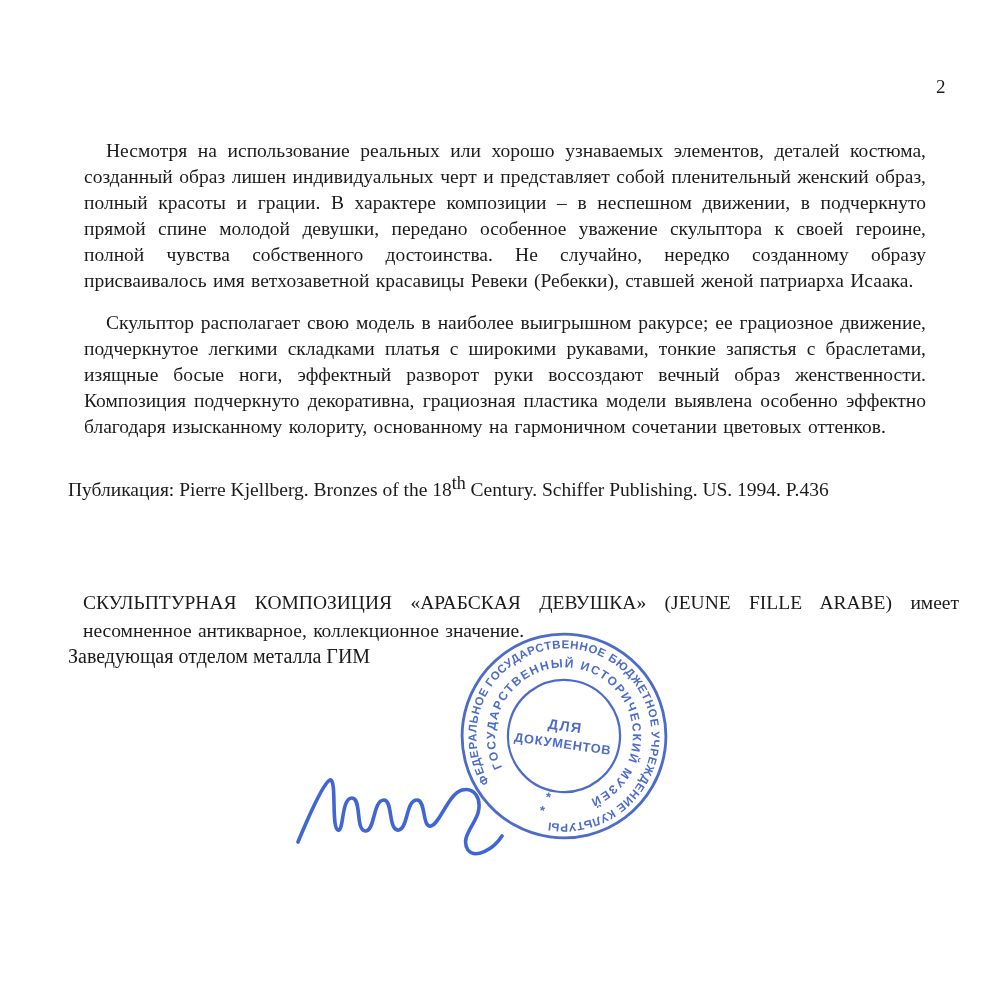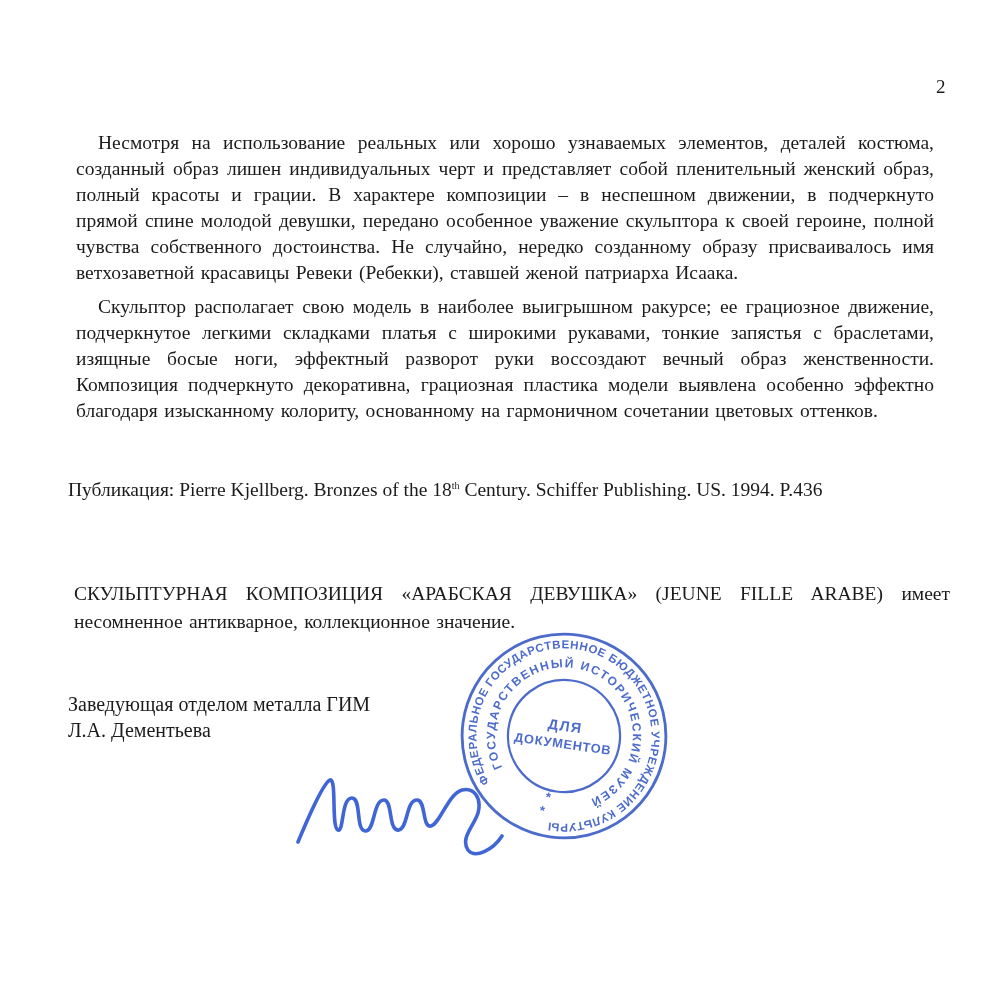--- a/index.html
+++ b/index.html
@@ -15,33 +15,33 @@
   .page-number{
     position:absolute;top:76px;left:936px;
     font-size:19px;
   }
   .body-text{
     position:absolute;top:122px;left:68px;width:874px;
     font-size:19.5px;line-height:26px;
     text-align:justify;
     word-spacing:1.5px;
   }
-  .body-text p{margin:8px;text-indent:22px;}
+  .body-text p{margin:16px;text-indent:22px;}
   .publication{
     position:absolute;top:477px;left:68px;width:880px;
     font-size:19.5px;line-height:26px;margin:0;
   }
-  .publication sup{font-size:10px;line-height:0;}
+  .publication sup{font-size:18px;line-height:0;}
   .statement{
     position:absolute;top:574px;left:68px;width:876px;
-    font-size:19.5px;line-height:28px;margin:6px;
+    font-size:19.5px;line-height:28px;margin:15px;
     text-align:justify;word-spacing:1.5px;
   }
   .signature-block{
-    position:absolute;top:692px;left:68px;width:420px;
+    position:absolute;top:644px;left:68px;width:420px;
     font-size:20px;line-height:25.5px;
   }
   .signature-block div{white-space:nowrap;}
   .stamp{
     position:absolute;left:456px;top:628px;
     width:216px;height:216px;
     transform:rotate(8deg);
     mix-blend-mode:multiply;
     opacity:0.92;
   }
@@ -77,21 +77,20 @@
     <p>Несмотря на использование реальных или хорошо узнаваемых элементов, деталей костюма, созданный образ лишен индивидуальных черт и представляет собой пленительный женский образ, полный красоты и грации. В характере композиции – в неспешном движении, в подчеркнуто прямой спине молодой девушки, передано особенное уважение скульптора к своей героине, полной чувства собственного достоинства. Не случайно, нередко созданному образу присваивалось имя ветхозаветной красавицы Ревеки (Ребекки), ставшей женой патриарха Исаака.</p>
     <p>Скульптор располагает свою модель в наиболее выигрышном ракурсе; ее грациозное движение, подчеркнутое легкими складками платья с широкими рукавами, тонкие запястья с браслетами, изящные босые ноги, эффектный разворот руки воссоздают вечный образ женственности. Композиция подчеркнуто декоративна, грациозная пластика модели выявлена особенно эффектно благодаря изысканному колориту, основанному на гармоничном сочетании цветовых оттенков.</p>
   </div>
 
   <p class="publication"><span>Публикация: Pierre Kjellberg. Bronzes of the 18</span><sup>th</sup><span> Century. Schiffer Publishing. US. 1994. P.436</span></p>
 
   <p class="statement">СКУЛЬПТУРНАЯ КОМПОЗИЦИЯ «АРАБСКАЯ ДЕВУШКА» (JEUNE FILLE ARABE) имеет несомненное антикварное, коллекционное значение.</p>
 
   <div class="signature-block">
     <div>Заведующая отделом металла ГИМ</div>
-    <div>Л.А. Дементьева</div>
   </div>
 
   <svg class="stamp" viewBox="0 0 212 212" aria-hidden="true">
     <defs>
       <path id="outerArc" d="M 40.1 161.3 A 86 86 0 0 1 171.9 50.7 A 86 86 0 0 1 40.1 161.3"></path>
       <path id="innerArc" d="M 50.3 145.0 A 68 68 0 0 1 161.7 67.0 A 68 68 0 0 1 50.3 145.0"></path>
     </defs>
     <circle class="ring" cx="106" cy="106" r="100"></circle>
     <circle class="ring-inner" cx="106" cy="106" r="55"></circle>
     <text class="ring-text"><textPath href="#outerArc">ФЕДЕРАЛЬНОЕ ГОСУДАРСТВЕННОЕ БЮДЖЕТНОЕ УЧРЕЖДЕНИЕ КУЛЬТУРЫ</textPath></text>

